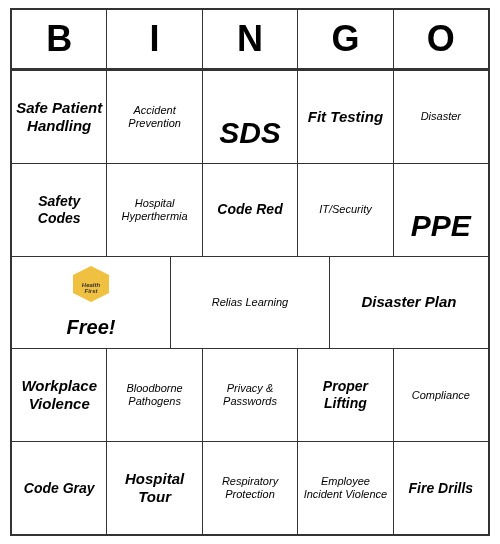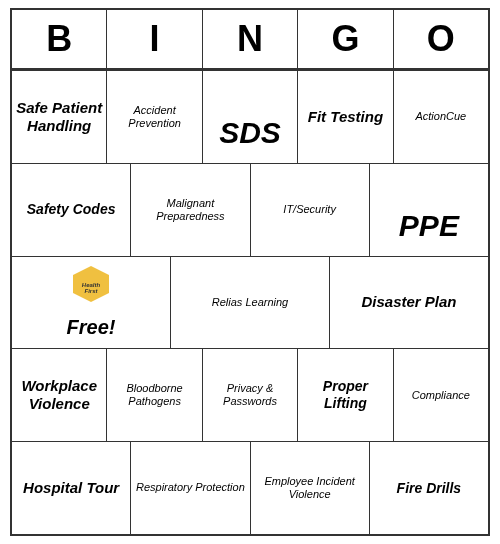--- a/index.html
+++ b/index.html
@@ -131,29 +131,32 @@
         <div class="bingo-cell">
           <span class="cell-small">Accident Prevention</span>
         </div>
         <div class="bingo-cell">
           <span class="cell-xlarge">SDS</span>
         </div>
         <div class="bingo-cell">
           <span class="cell-medium">Fit Testing</span>
         </div>
         <div class="bingo-cell">
-          <span class="cell-small">ActionCue</span>
+          <span class="cell-small">Disaster</span>
         </div>
       </div>
       <div class="bingo-row">
         <div class="bingo-cell">
           <span class="cell-large">Safety Codes</span>
         </div>
         <div class="bingo-cell">
-          <span class="cell-small">Malignant Preparedness</span>
+          <span class="cell-small">Hospital Hyperthermia</span>
+        </div>
+        <div class="bingo-cell">
+          <span class="cell-large">Code Red</span>
         </div>
         <div class="bingo-cell">
           <span class="cell-small">IT/Security</span>
         </div>
         <div class="bingo-cell">
           <span class="cell-xlarge">PPE</span>
         </div>
       </div>
       <div class="bingo-row">
         <div class="bingo-cell free-cell">
@@ -184,20 +187,23 @@
         </div>
         <div class="bingo-cell">
           <span class="cell-large">Proper Lifting</span>
         </div>
         <div class="bingo-cell">
           <span class="cell-small">Compliance</span>
         </div>
       </div>
       <div class="bingo-row">
         <div class="bingo-cell">
+          <span class="cell-large">Code Gray</span>
+        </div>
+        <div class="bingo-cell">
           <span class="cell-medium">Hospital Tour</span>
         </div>
         <div class="bingo-cell">
           <span class="cell-small">Respiratory Protection</span>
         </div>
         <div class="bingo-cell">
           <span class="cell-small">Employee Incident Violence</span>
         </div>
         <div class="bingo-cell">
           <span class="cell-large">Fire Drills</span>

